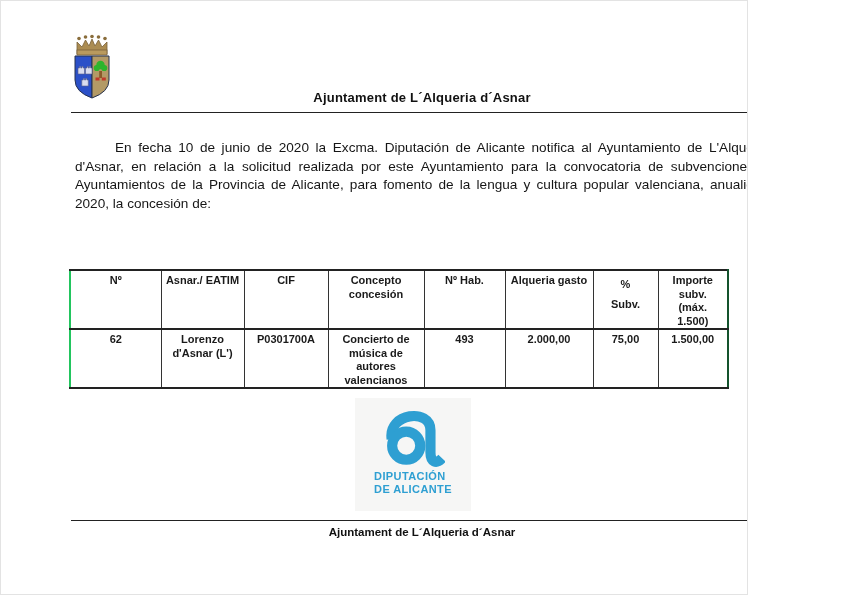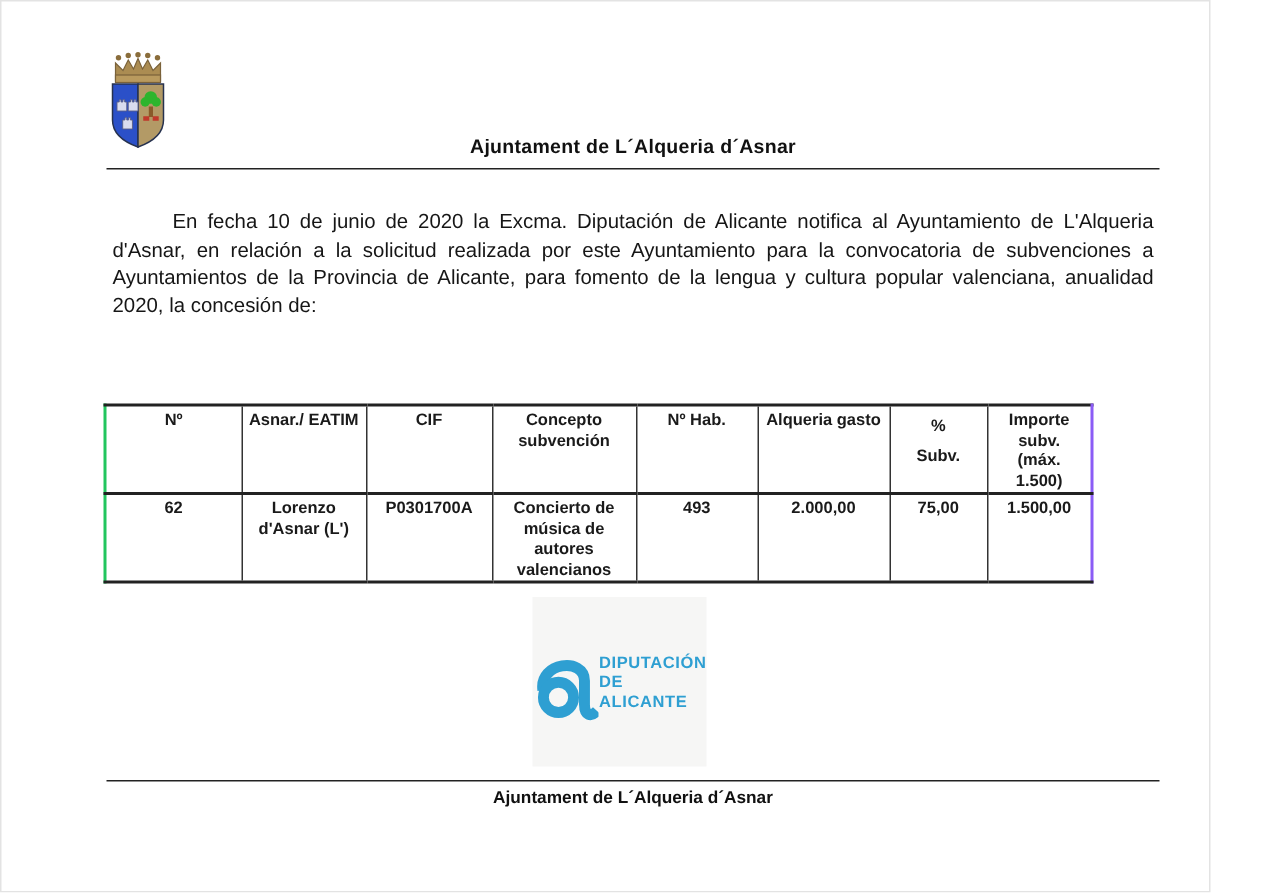--- a/index.html
+++ b/index.html
@@ -1,17 +1,17 @@
 <!DOCTYPE html>
 <html><head>
 <meta charset="utf-8">
 <style>
   html,body{margin:0;padding:0;background:#fff;}
   .page{
-    position:relative;width:807px;height:595px;background:#ffffff;
+    position:relative;width:748px;height:595px;background:#ffffff;
     font-family:"Liberation Sans",sans-serif;color:#1a1a1a;
     border:1px solid #e3e3e3;box-sizing:border-box;overflow:hidden;
   }
   .crest{position:absolute;left:68px;top:33px;width:46px;height:68px;}
   .doc-title{
     position:absolute;left:70px;top:89px;width:702px;text-align:center;
     font-size:13px;font-weight:bold;letter-spacing:.2px;color:#111;
   }
   .rule{position:absolute;left:70px;width:702px;height:0;border-top:1.5px solid #222;}
   .rule-header{top:111px;}
@@ -27,25 +27,25 @@
   table.subsidy th, table.subsidy td{
     border-left:1px solid #333;border-right:1px solid #333;
     vertical-align:top;text-align:center;padding:3px 2px 0 2px;
     font-size:11px;white-space:pre-line;line-height:13.5px;overflow:hidden;
   }
   table.subsidy thead tr{height:57px;}
   table.subsidy tbody tr{height:58px;}
   table.subsidy thead th{border-top:2px solid #222;border-bottom:2px solid #222;font-weight:bold;}
   table.subsidy tbody td{border-bottom:2.5px solid #222;font-weight:bold;}
   table.subsidy th:first-child, table.subsidy td:first-child{border-left:2px solid #22c55e;}
-  table.subsidy th:last-child, table.subsidy td:last-child{border-right:2px solid #8b5cf6;}
+  table.subsidy th:last-child, table.subsidy td:last-child{border-right:2px solid #14532d;}
   .th-gap{line-height:20px !important;}
   .logo-box{
     position:absolute;left:354px;top:397px;width:116px;height:113px;
-    background:#f6f6f5;display:flex;align-items:center;
+    background:#f6f6f5;display:flex;flex-direction:column;align-items:center;
   }
   .logo-mark{margin-top:6px;width:64px;height:64px;}
   .logo-text{margin-top:2px;text-align:left;}
   .logo-line{font-size:11px;font-weight:bold;letter-spacing:.4px;color:#2E9FD2;line-height:13px;}
   .footer-title{
     position:absolute;left:70px;top:525px;width:702px;text-align:center;
     font-size:11.5px;font-weight:bold;color:#111;
   }
   .footer-address{
     position:absolute;left:70px;top:543px;width:702px;text-align:center;
@@ -99,21 +99,21 @@
         <col style="width:88px">
         <col style="width:65px">
         <col style="width:70px">
     </colgroup>
     <thead>
       <tr>
         <th>Nº</th>
         <th>Asnar./ EATIM</th>
         <th>CIF</th>
         <th>Concepto
-subvención</th>
+concesión</th>
         <th>Nº Hab.</th>
         <th>Alqueria gasto</th>
         <th class="th-gap">%
 Subv.</th>
         <th>Importe
 subv.
 (máx.
 1.500)</th>
       </tr>
     </thead>

